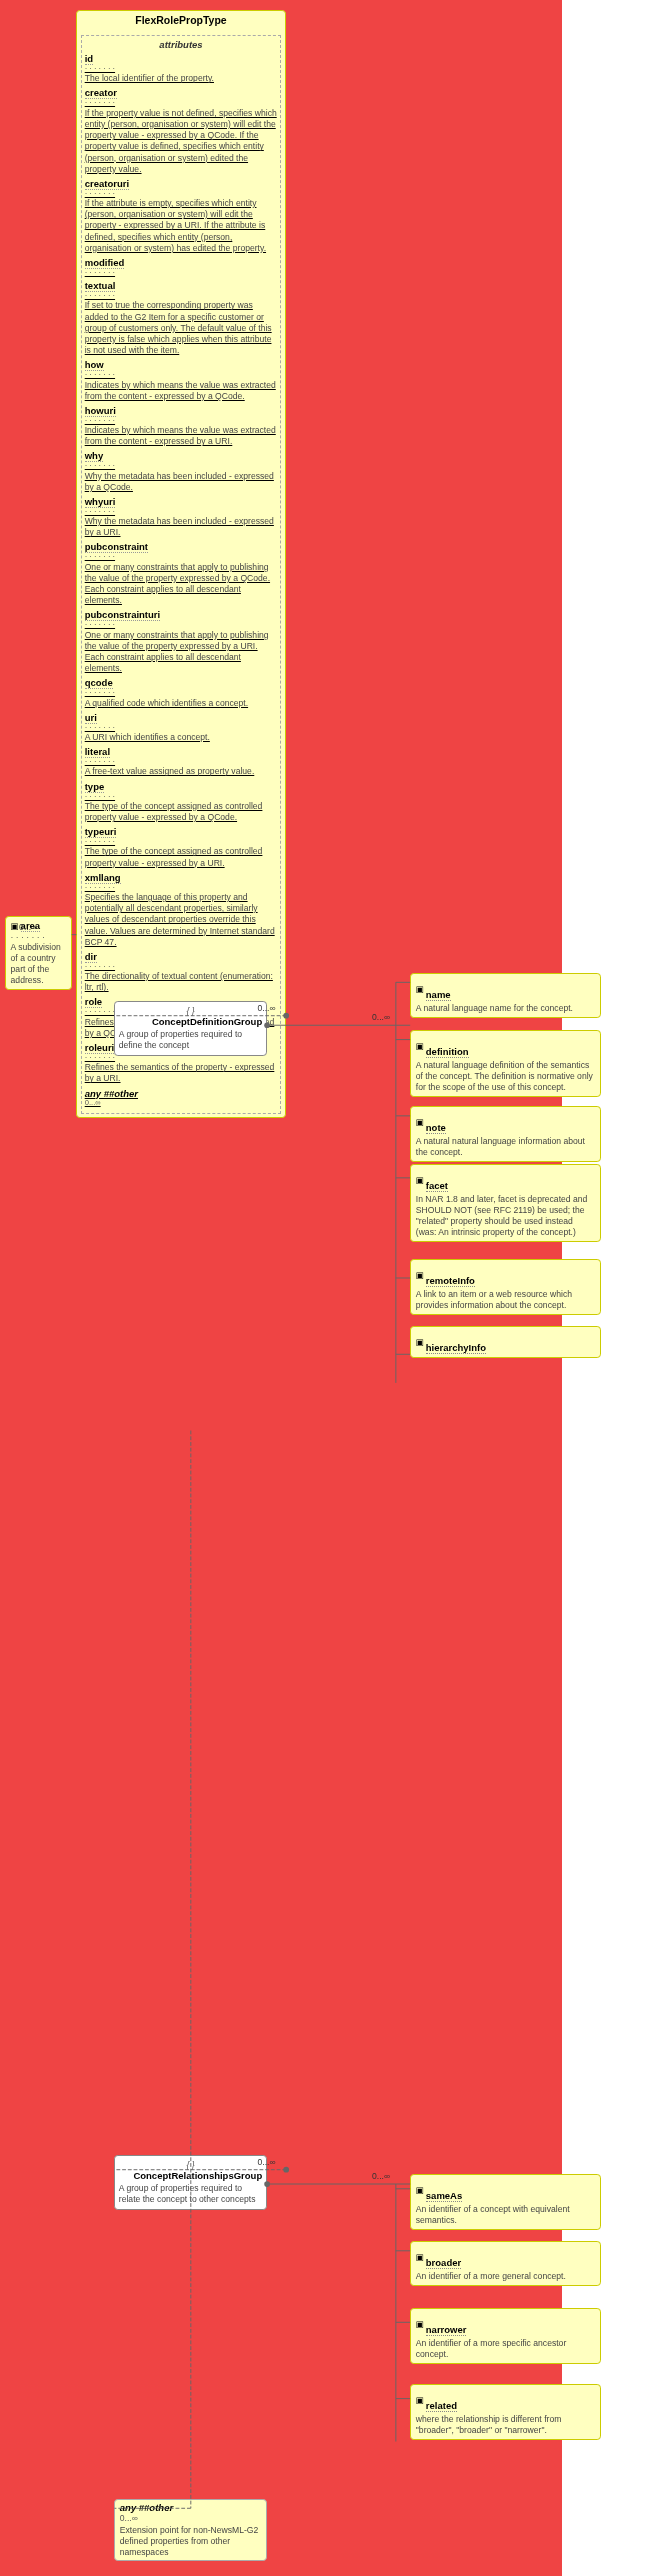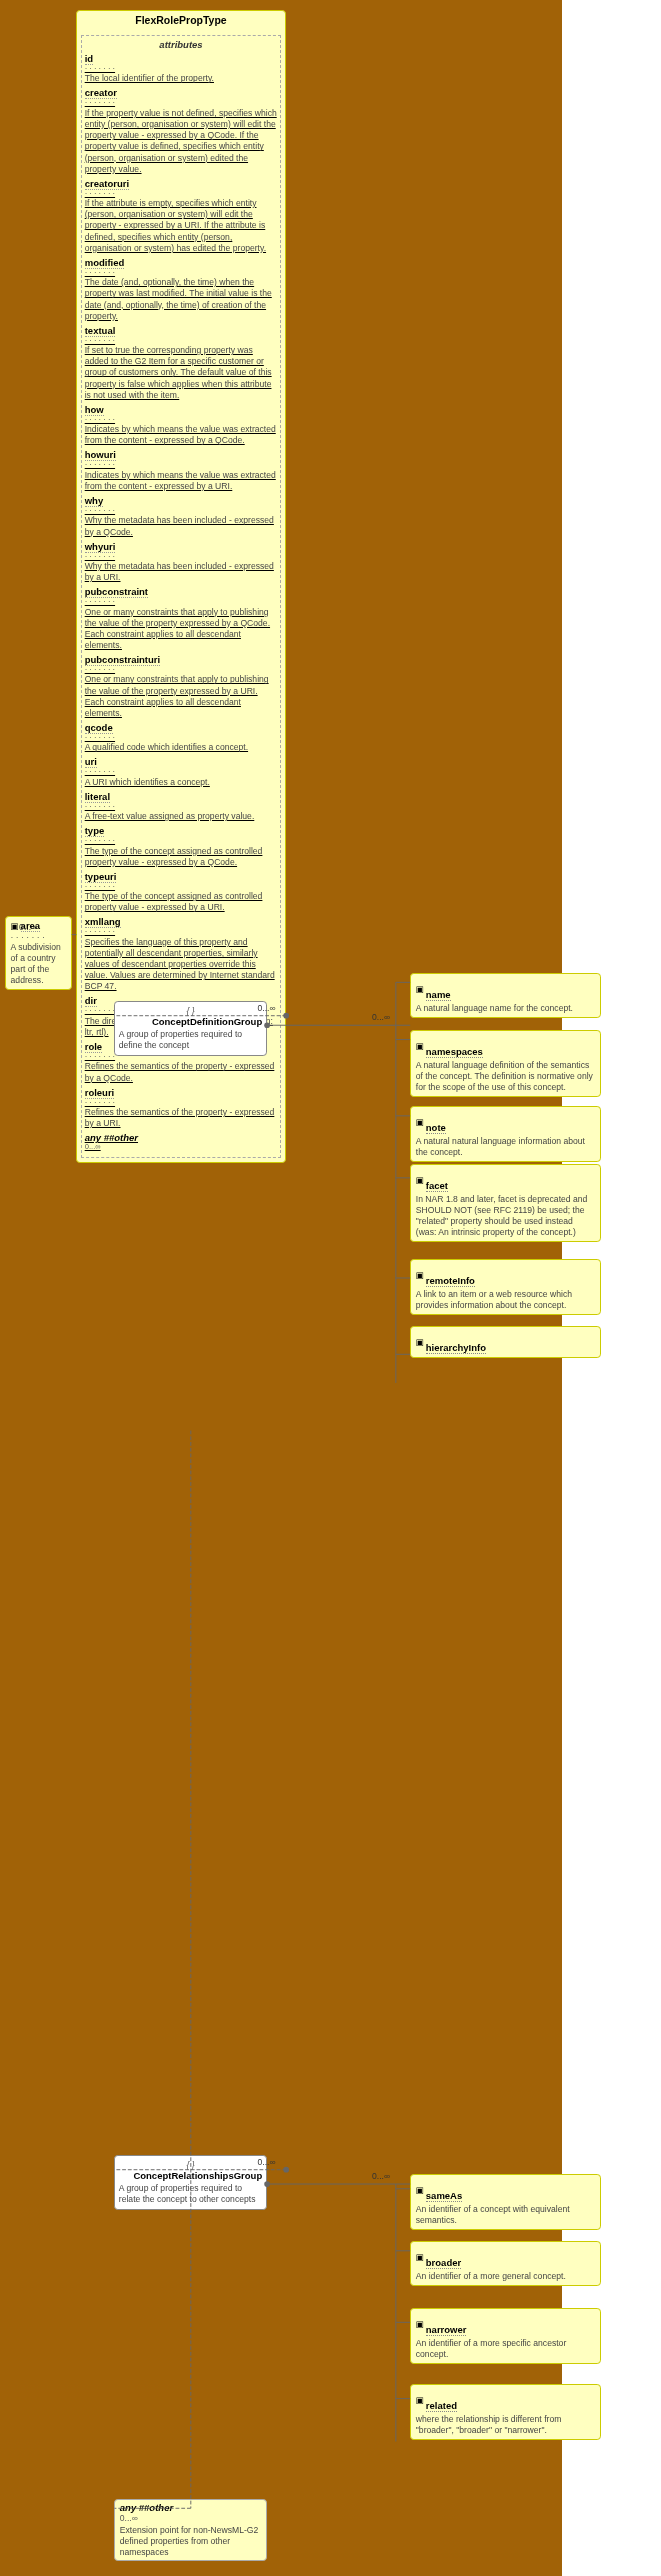--- a/index.html
+++ b/index.html
@@ -6,21 +6,21 @@
     body {
       font-family: Arial, sans-serif;
       font-size: 9.5px;
       background: #fff;
       width: 662px;
     }
     .diagram-container {
       position: relative;
       width: 562px;
       min-height: 2576px;
-      background: #a16207;
+      background: #ef4444;
     }
 
     
     .main-box {
       position: absolute;
       left: 76px;
       top: 9.5px;
       width: 219px;
       background: #ffffc0;
       border: 1px solid #cccc00;
@@ -159,21 +159,20 @@
 
       <div class="attr-item">
         <span class="attr-name uri-style">creatoruri</span>
         <span class="attr-dots">· · · · · · ·</span>
         <div class="attr-desc">If the attribute is empty, specifies which entity (person, organisation or system) will edit the property - expressed by a URI. If the attribute is defined, specifies which entity (person, organisation or system) has edited the property.</div>
       </div>
 
       <div class="attr-item">
         <span class="attr-name">modified</span>
         <span class="attr-dots">· · · · · · ·</span>
-        <div class="attr-desc">The date (and, optionally, the time) when the property was last modified. The initial value is the date (and, optionally, the time) of creation of the property.</div>
       </div>
 
       <div class="attr-item">
         <span class="attr-name">textual</span>
         <span class="attr-dots">· · · · · · ·</span>
         <div class="attr-desc">If set to true the corresponding property was added to the G2 Item for a specific customer or group of customers only. The default value of this property is false which applies when this attribute is not used with the item.</div>
       </div>
 
       <div class="attr-item">
         <span class="attr-name">how</span>
@@ -297,21 +296,21 @@
     <div style="display:flex; align-items:center; gap:1.9px;">
       <span style="font-size:8.6px;">▣</span>
       <span class="right-element-name">name</span>
     </div>
     <div class="right-element-desc">A natural language name for the concept.</div>
   </div>
 
   <div class="right-element" style="left:410px; top:1030px; width:191px;">
     <div style="display:flex; align-items:center; gap:1.9px;">
       <span style="font-size:8.6px;">▣</span>
-      <span class="right-element-name">namespaces</span>
+      <span class="right-element-name">definition</span>
     </div>
     <div class="right-element-desc">A natural language definition of the semantics of the concept. The definition is normative only for the scope of the use of this concept.</div>
   </div>
 
   <div class="right-element" style="left:410px; top:1106px; width:191px;">
     <div style="display:flex; align-items:center; gap:1.9px;">
       <span style="font-size:8.6px;">▣</span>
       <span class="right-element-name">note</span>
     </div>
     <div class="right-element-desc">A natural natural language information about the concept.</div>

